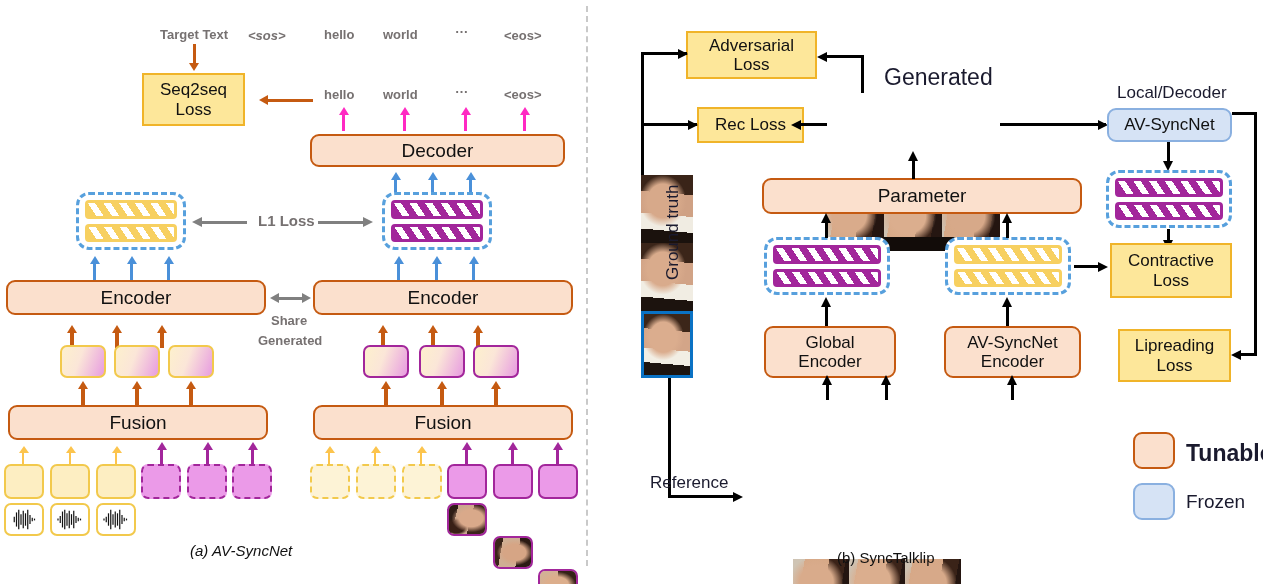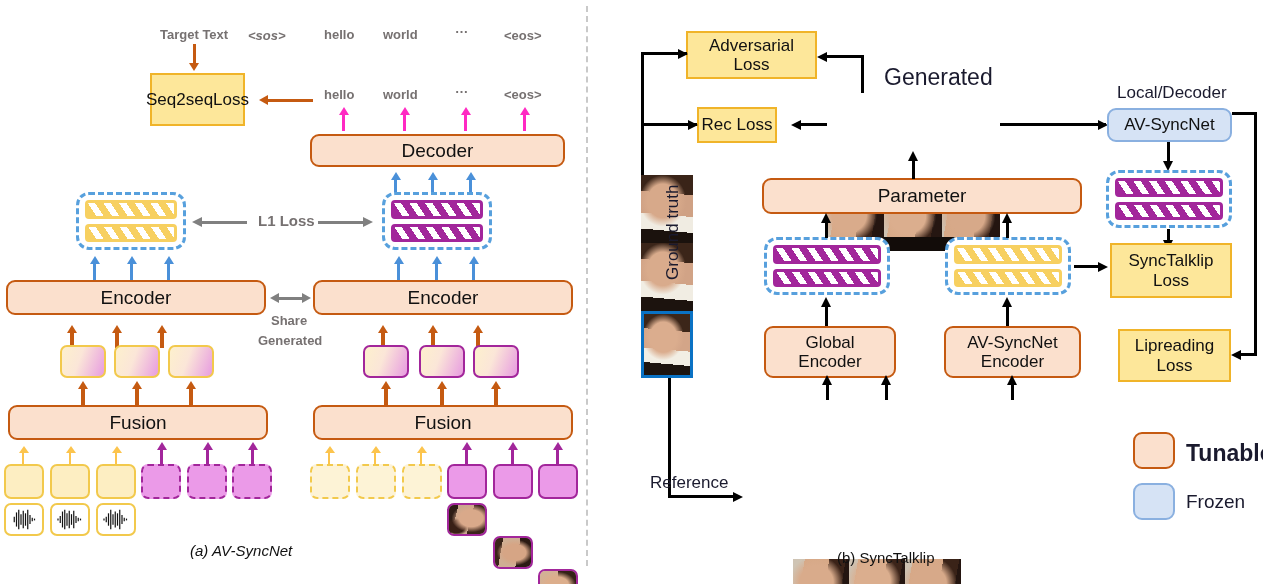--- a/index.html
+++ b/index.html
@@ -73,21 +73,21 @@
 <div class="abs lbl gray-b" style="left:324px;top:27px;">hello</div>
 <div class="abs lbl gray-b" style="left:383px;top:27px;">world</div>
 <div class="abs lbl gray-b" style="left:455px;top:24px;">⋯</div>
 <div class="abs lbl gray-b" style="left:504px;top:28px;">&lt;eos&gt;</div>
 
 <div class="abs ar-orange" style="left:189px;top:44px;">
   <div class="ln" style="left:4px;top:0;width:2.5px;height:21px;"></div>
   <div class="ah dn" style="left:0;top:19px;border-top:8px solid #c55a11;"></div>
 </div>
 
-<div class="abs box lossbox sq" style="left:142px;top:73px;width:95px;height:53px;flex-direction:row;font-size:17px;margin-left:8px;">
+<div class="abs box lossbox sq" style="left:142px;top:73px;width:103px;height:53px;flex-direction:column;font-size:17px;">
   <span>Seq2seq</span>
   <span>Loss</span>
 </div>
 
 <div class="abs ar-orange" style="left:259px;top:95px;">
   <div class="ln" style="left:8px;top:4px;width:46px;height:2.5px;"></div>
   <div class="ah lf" style="left:0;top:0;border-right:9px solid #c55a11;"></div>
 </div>
 
 <div class="abs lbl gray-b" style="left:324px;top:87px;">hello</div>
@@ -390,21 +390,21 @@
         linear-gradient(95deg,#d3b195 0 48%,#332016 48% 100%);"></div>
 </div>
 
 <div class="abs caption lbl" style="left:190px;top:542px;font-style:italic;">(a) AV-SyncNet</div>
 
 <div class="abs box lossbox sq" style="left:686px;top:31px;width:131px;height:48px;flex-direction:column;font-size:17px;">
   <span>Adversarial</span>
   <span>Loss</span>
 </div>
 
-<div class="abs box lossbox sq" style="left:697px;top:107px;width:80px;height:36px;font-size:17px;">
+<div class="abs box lossbox sq" style="left:697px;top:107px;width:107px;height:36px;font-size:17px;">
   <span>Rec Loss</span>
 </div>
 
 <div class="abs lbl plain" style="left:884px;top:64px;">Generated</div>
 
 <div class="abs frame" style="left:826px;top:92px;width:174px;height:60px;display:flex;">
   <div style="flex:1;position:relative;overflow:hidden;">
     <div class="face" style="background:
       radial-gradient(ellipse 48% 46% at 40% 40%,#d9ab8b 0 62%,rgba(217,171,139,0) 100%),
       linear-gradient(100deg,#cfc4b4 0 18%,#d6a886 18% 55%,#3b2318 55% 78%,#241510 78% 100%);"></div>
@@ -542,21 +542,21 @@
 
 <div class="abs stack" style="left:1106px;top:170px;width:126px;height:58px;">
   <div class="bar purple"></div>
   <div class="bar purple"></div>
 </div>
 
 <div class="abs ln" style="left:1167px;top:229px;width:3px;height:14px;"></div>
 <div class="abs ah dn" style="left:1163px;top:240px;border-top:10px solid #000;"></div>
 
 <div class="abs box lossbox sq" style="left:1110px;top:243px;width:122px;height:55px;flex-direction:column;font-size:17px;">
-  <span>SyncTalklip</span>
+  <span>Contractive</span>
   <span>Loss</span>
 </div>
 
 <div class="abs ln" style="left:1074px;top:265px;width:26px;height:3px;"></div>
 <div class="abs ah rt" style="left:1098px;top:261.5px;border-left:10px solid #000;"></div>
 
 <div class="abs box lossbox sq" style="left:1118px;top:329px;width:113px;height:53px;flex-direction:column;font-size:17px;">
   <span>Lipreading</span>
   <span>Loss</span>
 </div>

